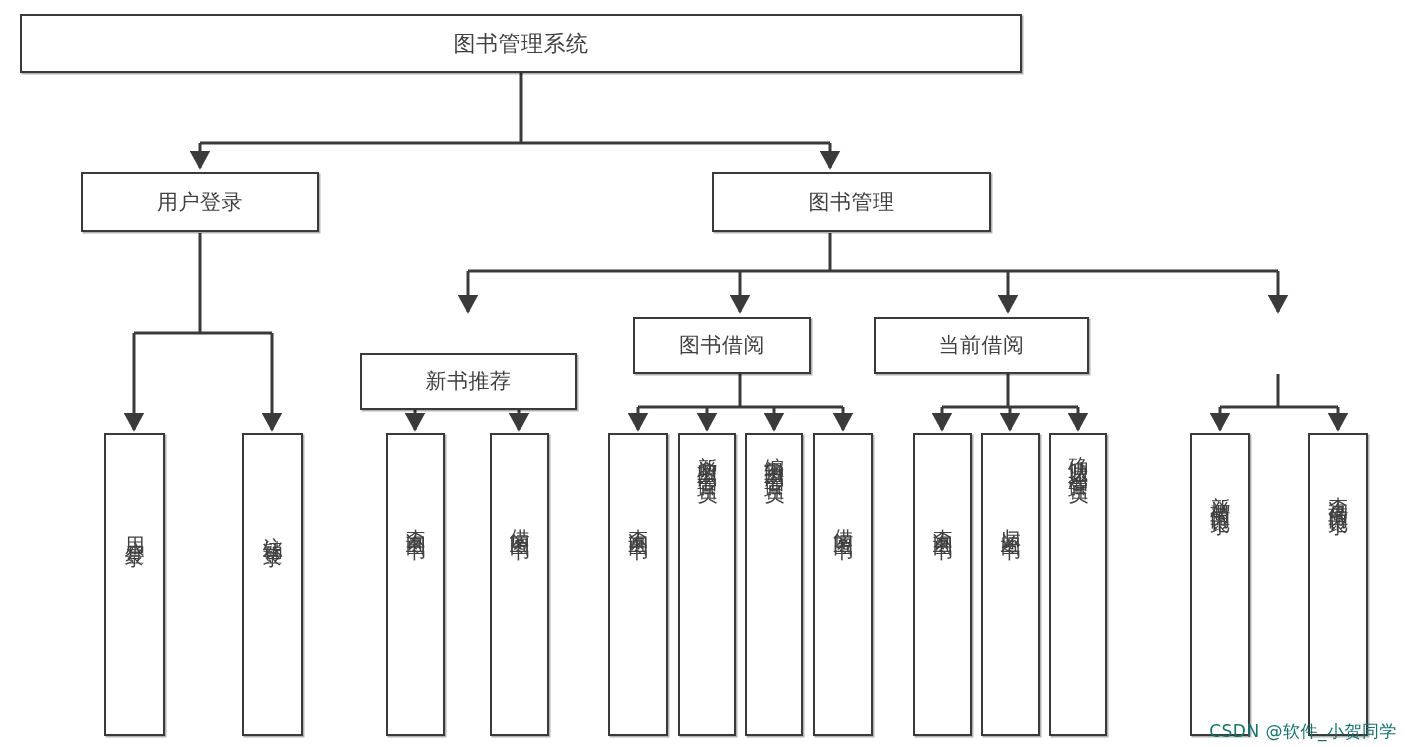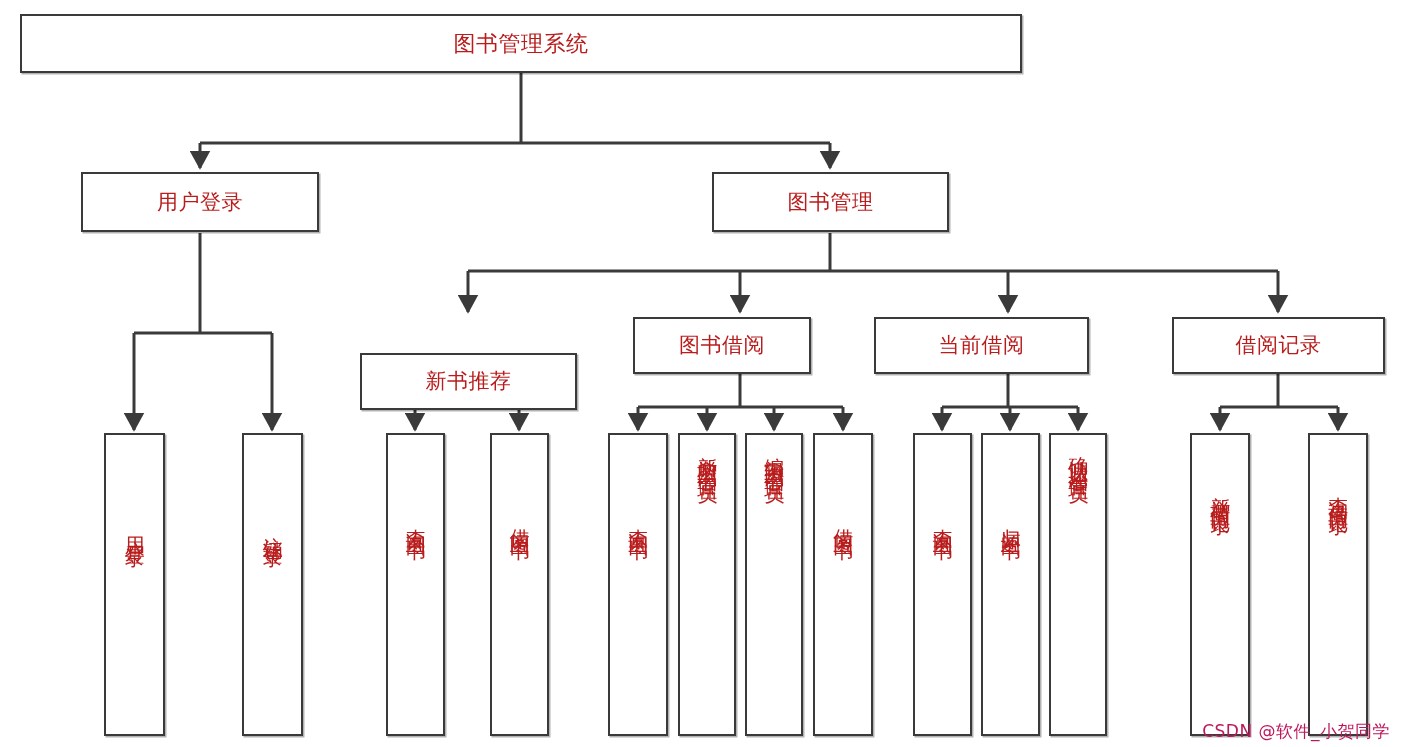--- a/index.html
+++ b/index.html
@@ -27,21 +27,21 @@
     position: absolute;
     box-sizing: border-box;
     background: #ffffff;
     border: 2px solid #3a3a3a;
     display: flex;
     align-items: center;
     justify-content: center;
     box-shadow: 1.5px 1.5px 0 rgba(0,0,0,0.30);
   }
   .node .label {
-    color: #b91c1c;
+    color: #404040;
     line-height: 1.18;
     letter-spacing: 0.5px;
     white-space: pre;
   }
   
   .node.horiz .label {
     font-size: 21px;
     text-align: center;
   }
   .node.root .label {
@@ -59,24 +59,24 @@
     font-size: 20px;
     letter-spacing: 4px;
     text-align: start;
   }
   .node.vert.mid .label {
     
     margin-top: 0;
   }
   .watermark {
     position: absolute;
-    right: 15px;
+    right: 8px;
     bottom: 4px;
     font-size: 17px;
-    color: #be185d;
+    color: #0f766e;
     letter-spacing: 0.5px;
     white-space: nowrap;
     user-select: none;
     text-align: center;
   }
 </style>
 </head>
 <body>
 
 <div id="canvas">
@@ -132,39 +132,36 @@
   </svg>
 
   <div class="node horiz root" style="left:20px; top:14px; width:1002px; height:59px;">
     <span class="label">图书管理系统</span>
   </div>
 
   <div class="node horiz" style="left:81px; top:172px; width:238px; height:60px;">
     <span class="label">用户登录</span>
   </div>
 
-  <div class="node horiz" style="left:712px; top:172px; width:237px; height:60px;justify-content:center;">
+  <div class="node horiz" style="left:712px; top:172px; width:279px; height:60px;justify-content:center;">
     <span class="label">图书管理</span>
   </div>
 
   <div class="node horiz" style="left:360px; top:317px; width:217px; height:57px;margin-top:36px;">
     <span class="label">新书推荐</span>
   </div>
 
   <div class="node horiz" style="left:633px; top:317px; width:178px; height:57px;">
     <span class="label">图书借阅</span>
   </div>
 
   <div class="node horiz" style="left:874px; top:317px; width:215px; height:57px;">
     <span class="label">当前借阅</span>
   </div>
 
-  <div class="node horiz" style="left:1172px; top:317px; width:213px; height:57px;">
-    <span class="label">借阅记录</span>
-  </div>
 
   <div class="node vert mid" style="left:104px; top:433px; width:61px; height:303px; padding-top:86px;">
     <span class="label">用户登录</span>
   </div>
 
   <div class="node vert mid" style="left:242px; top:433px; width:61px; height:303px; padding-top:86px;">
     <span class="label">注销登录</span>
   </div>
 
   <div class="node vert mid" style="left:386px; top:433px; width:59px; height:303px; padding-top:78px;">

